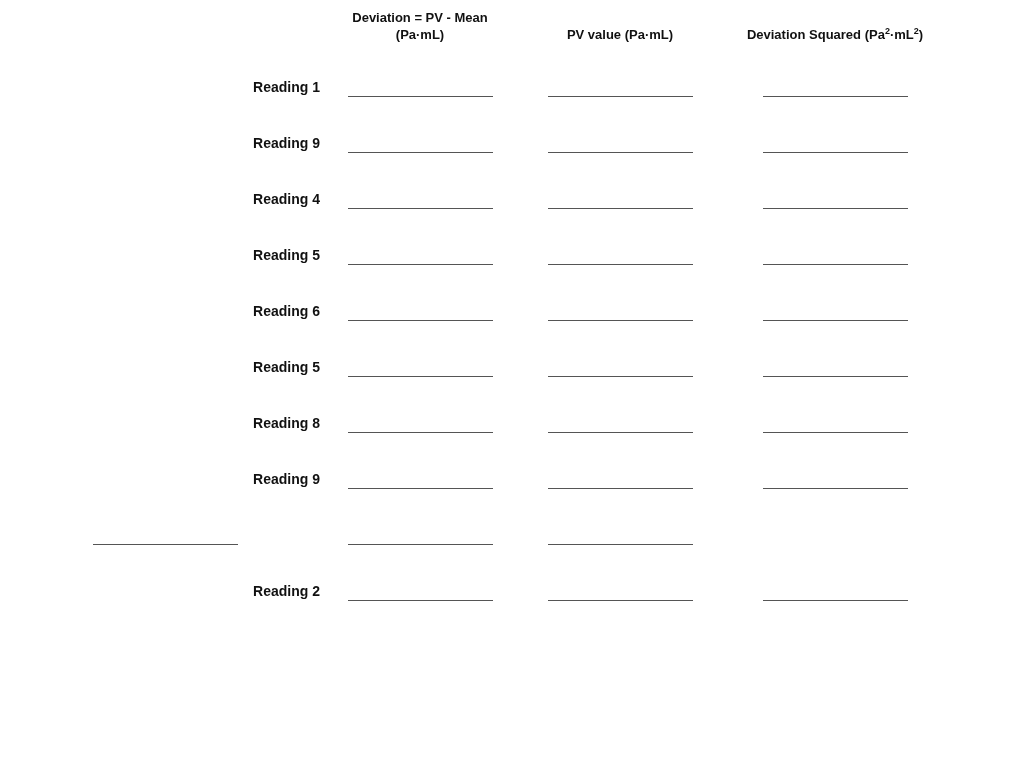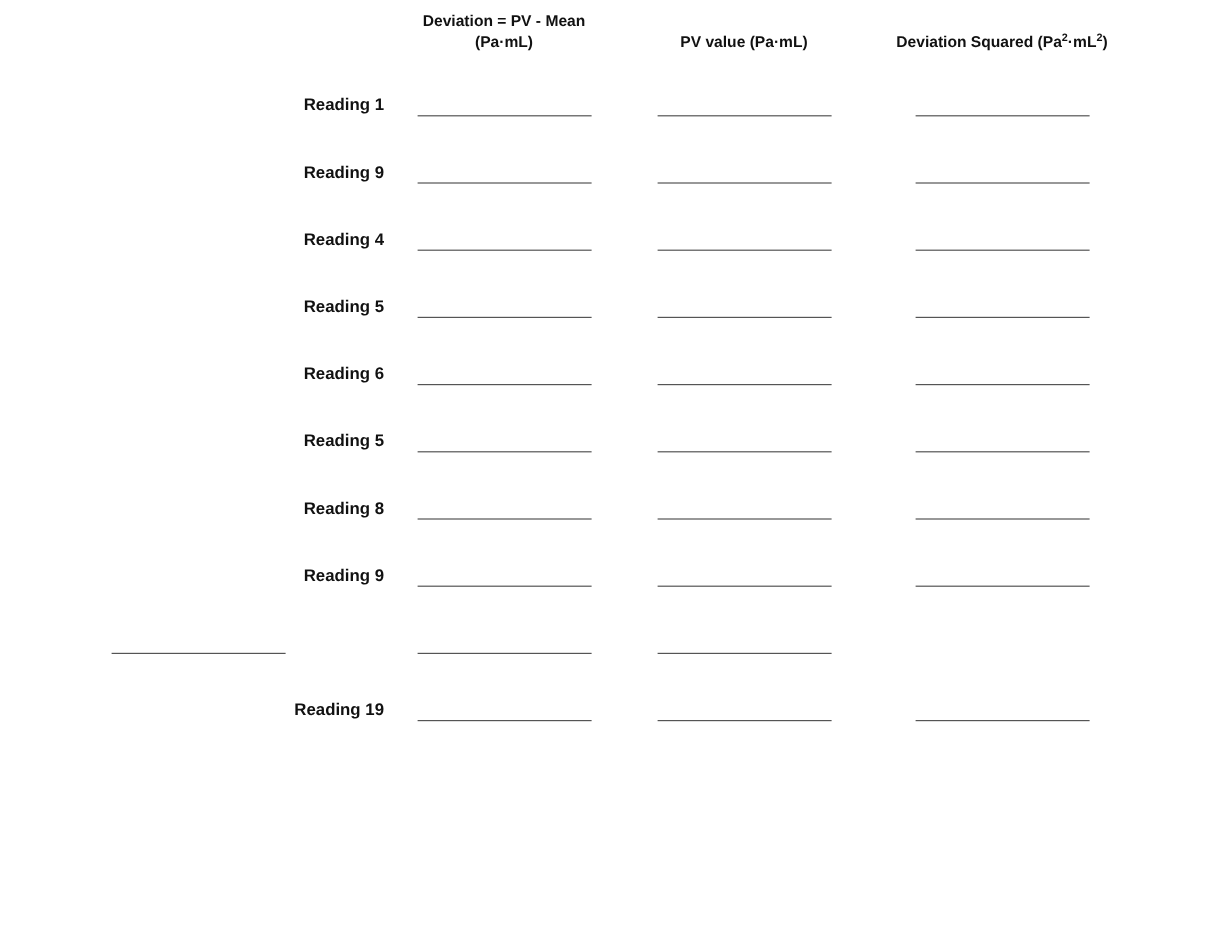--- a/index.html
+++ b/index.html
@@ -189,21 +189,21 @@
         <input class="input-line" type="text" style="">
       </div>
       <div class="input-cell">
         <input class="input-line" type="text" style="">
       </div>
       <div class="input-cell">
         <input class="input-line" type="text" style="">
       </div>
     </div>
       <div class="data-row">
-      <div class="row-label">Reading 19</div>
+      <div class="row-label">Reading 2</div>
       <div class="input-cell">
         <input class="input-line" type="text" style="">
       </div>
       <div class="input-cell">
         <input class="input-line" type="text" style="">
       </div>
       <div class="input-cell">
         <input class="input-line" type="text" style="">
       </div>
     </div>

